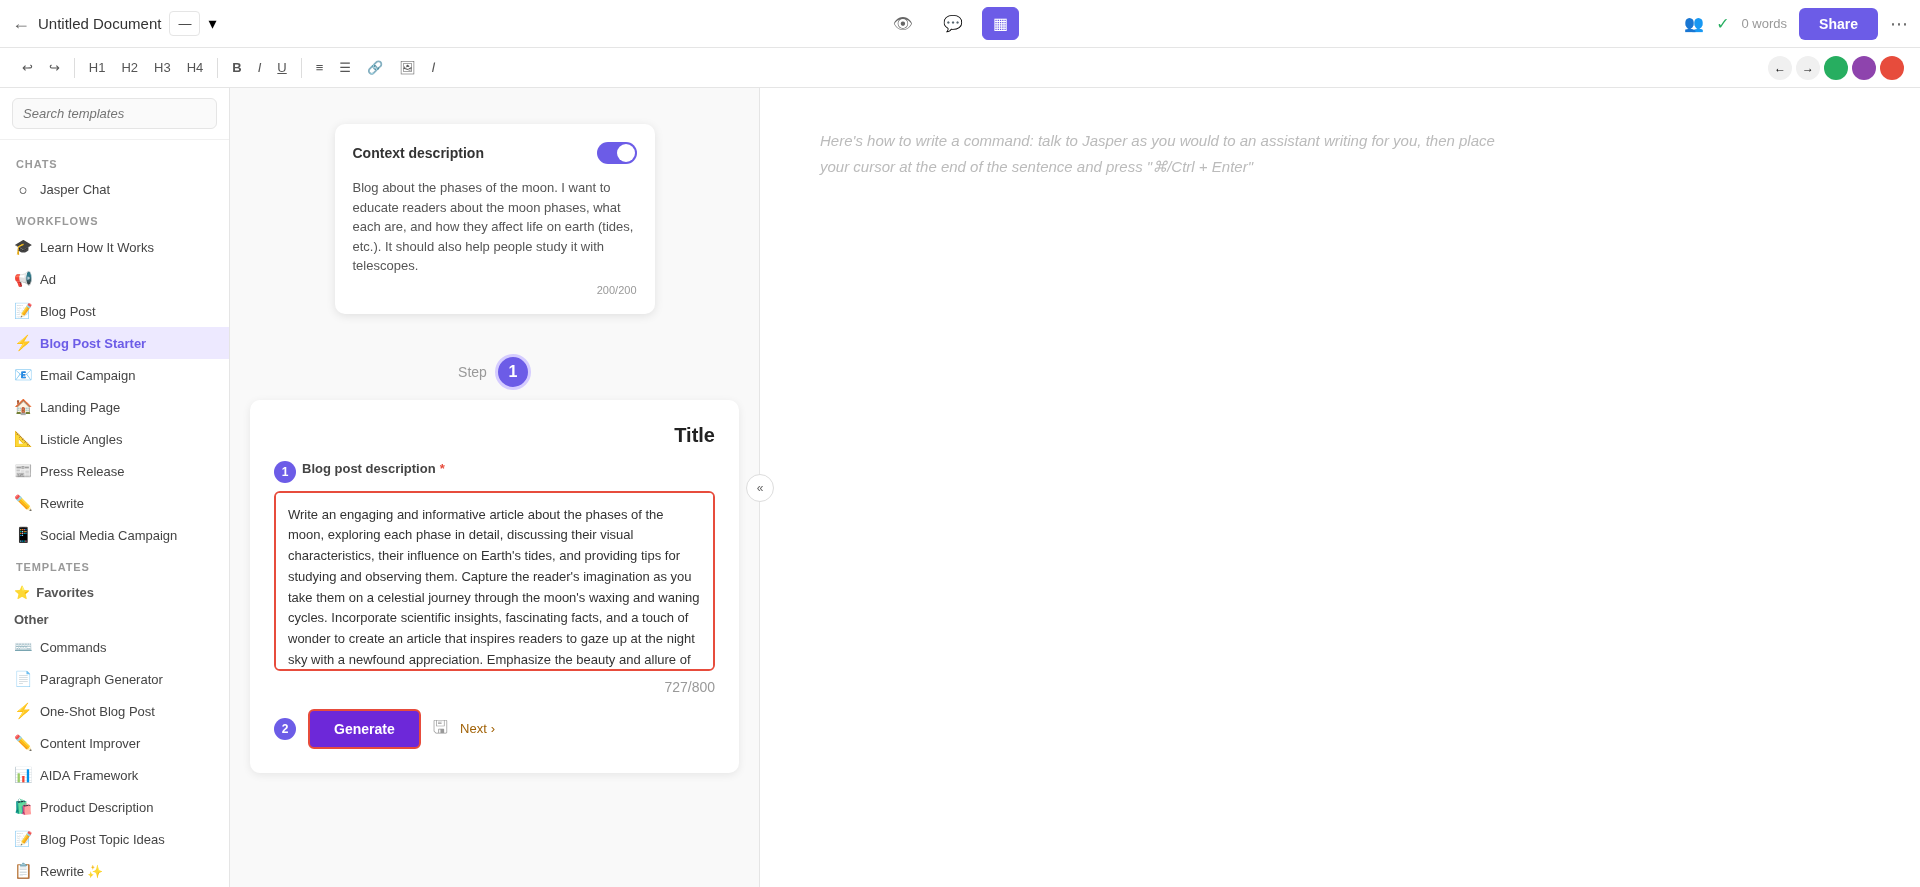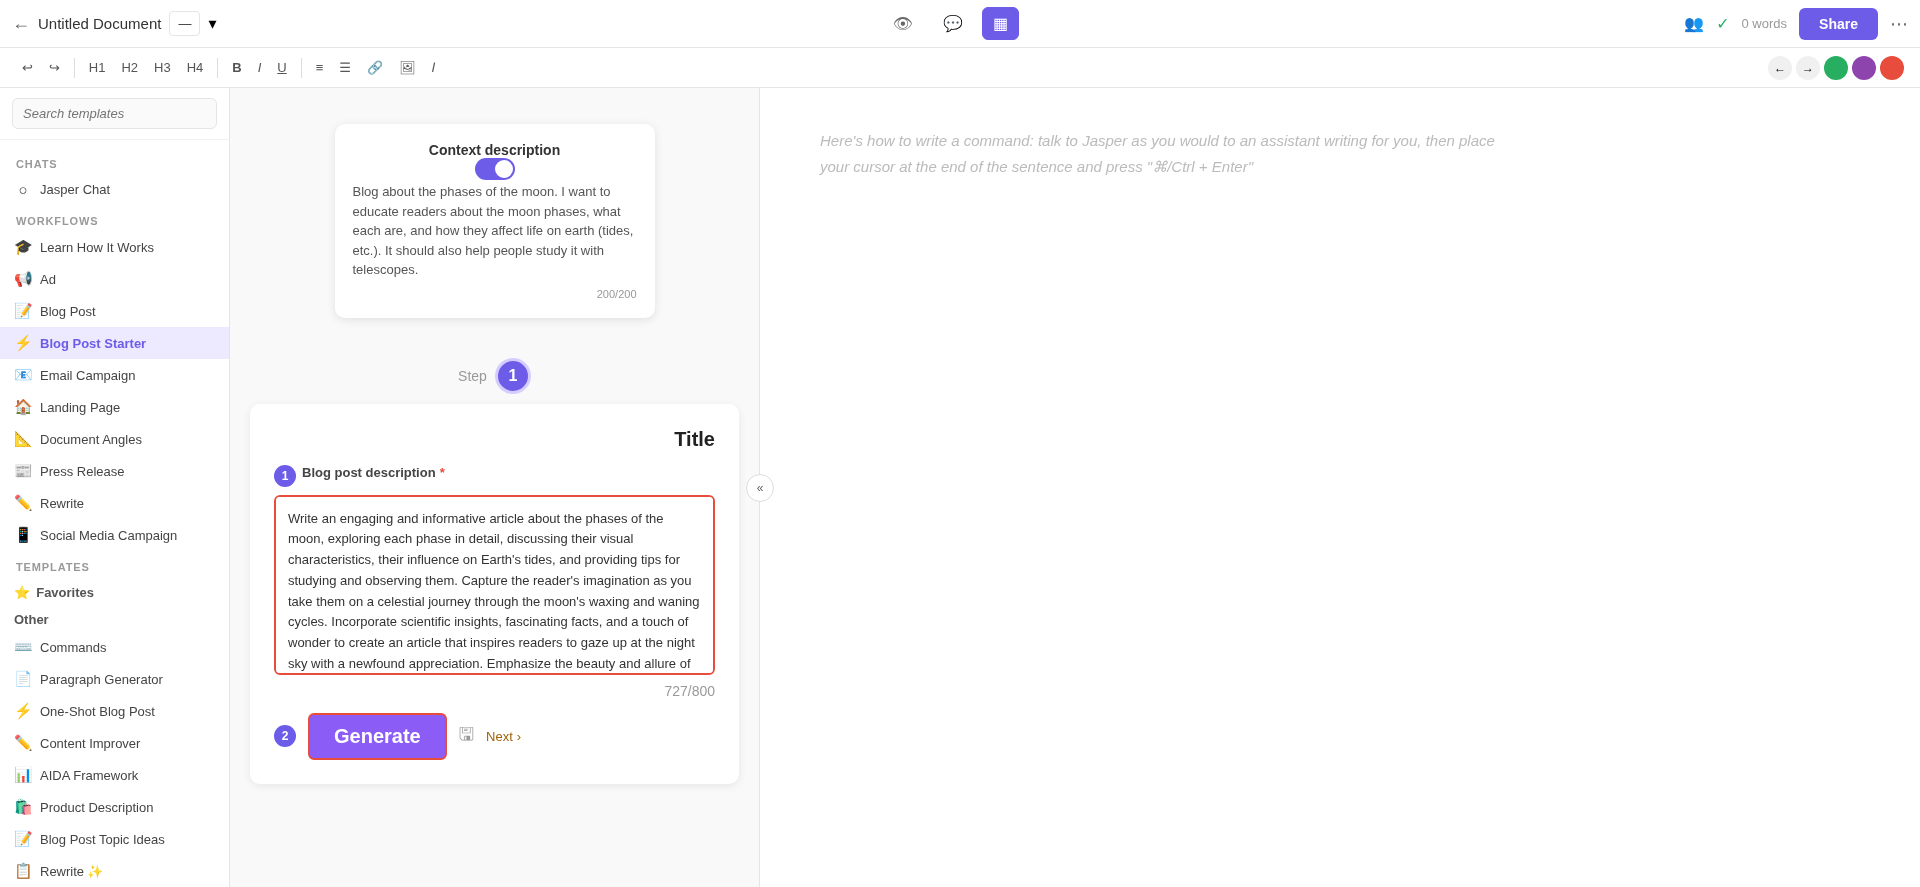--- a/index.html
+++ b/index.html
@@ -73,21 +73,21 @@
       overflow-y: auto; position: relative;
       border-right: 1px solid #e5e5e5;
     }
 
     
     .context-card {
       background: #fff; border-radius: 10px; box-shadow: 0 2px 10px rgba(0,0,0,0.1);
       margin: 20px auto; width: 320px; padding: 18px;
       position: relative;
     }
-    .context-card-header { display: flex; align-items: center; justify-content: space-between; margin-bottom: 2px; flex-direction: column; }
+    .context-card-header { display: flex; align-items: center; justify-content: space-between; margin-bottom: 14px; }
     .context-card-title { font-size: 14px; font-weight: 600; color: #333; }
     .toggle-switch { width: 40px; height: 22px; background: #6c5ce7; border-radius: 11px; position: relative; cursor: pointer; }
     .toggle-switch::after { content: ''; position: absolute; width: 18px; height: 18px; background: #fff; border-radius: 50%; top: 2px; right: 2px; }
     .context-text { font-size: 13px; color: #555; line-height: 1.5; }
     .context-count { font-size: 11px; color: #999; text-align: right; margin-top: 8px; }
 
     
     .step-wrap { display: flex; align-items: center; justify-content: center; padding: 20px 0 10px; }
     .step-label { font-size: 14px; color: #999; margin-right: 8px; }
     .step-circle {
@@ -121,22 +121,22 @@
     .outputs-label { font-size: 13px; font-weight: 600; color: #444; }
     .outputs-input { width: 60px; border: 1px solid #ddd; border-radius: 6px; padding: 6px 10px; font-size: 14px; text-align: center; }
     .generate-area { display: flex; align-items: center; gap: 12px; margin-top: 14px; position: relative; }
     .step2-badge {
       width: 22px; height: 22px; border-radius: 50%; background: #6c5ce7;
       color: #fff; font-size: 12px; font-weight: 700;
       display: flex; align-items: center; justify-content: center;
       flex-shrink: 0;
     }
     .generate-btn {
-      background: #8b5cf6; color: #fff; border: 2px solid #e74c3c;
-      border-radius: 6px; padding: 10px 24px; font-size: 20px; font-weight: 600;
+      background: #6d28d9; color: #fff; border: 2px solid #e74c3c;
+      border-radius: 6px; padding: 10px 24px; font-size: 14px; font-weight: 600;
       cursor: pointer;
     }
     .save-icon-btn { background: none; border: none; cursor: pointer; color: #999; font-size: 18px; }
     .next-btn { background: none; border: none; cursor: pointer; color: #a16207; font-size: 13px; font-weight: 500; display: flex; align-items: center; gap: 4px; }
 
     
     .editor-panel {
       flex: 1; background: #fff; overflow-y: auto;
       padding: 40px 60px;
     }
@@ -241,21 +241,21 @@
       <div class="sidebar-item">
         <span class="item-icon">📧</span>
         <span class="item-label">Email Campaign</span>
       </div>
       <div class="sidebar-item">
         <span class="item-icon">🏠</span>
         <span class="item-label">Landing Page</span>
       </div>
       <div class="sidebar-item">
         <span class="item-icon">📐</span>
-        <span class="item-label">Document Angles</span>
+        <span class="item-label">Listicle Angles</span>
       </div>
       <div class="sidebar-item">
         <span class="item-icon">📰</span>
         <span class="item-label">Press Release</span>
       </div>
       <div class="sidebar-item">
         <span class="item-icon">✏️</span>
         <span class="item-label">Rewrite</span>
       </div>
       <div class="sidebar-item">

